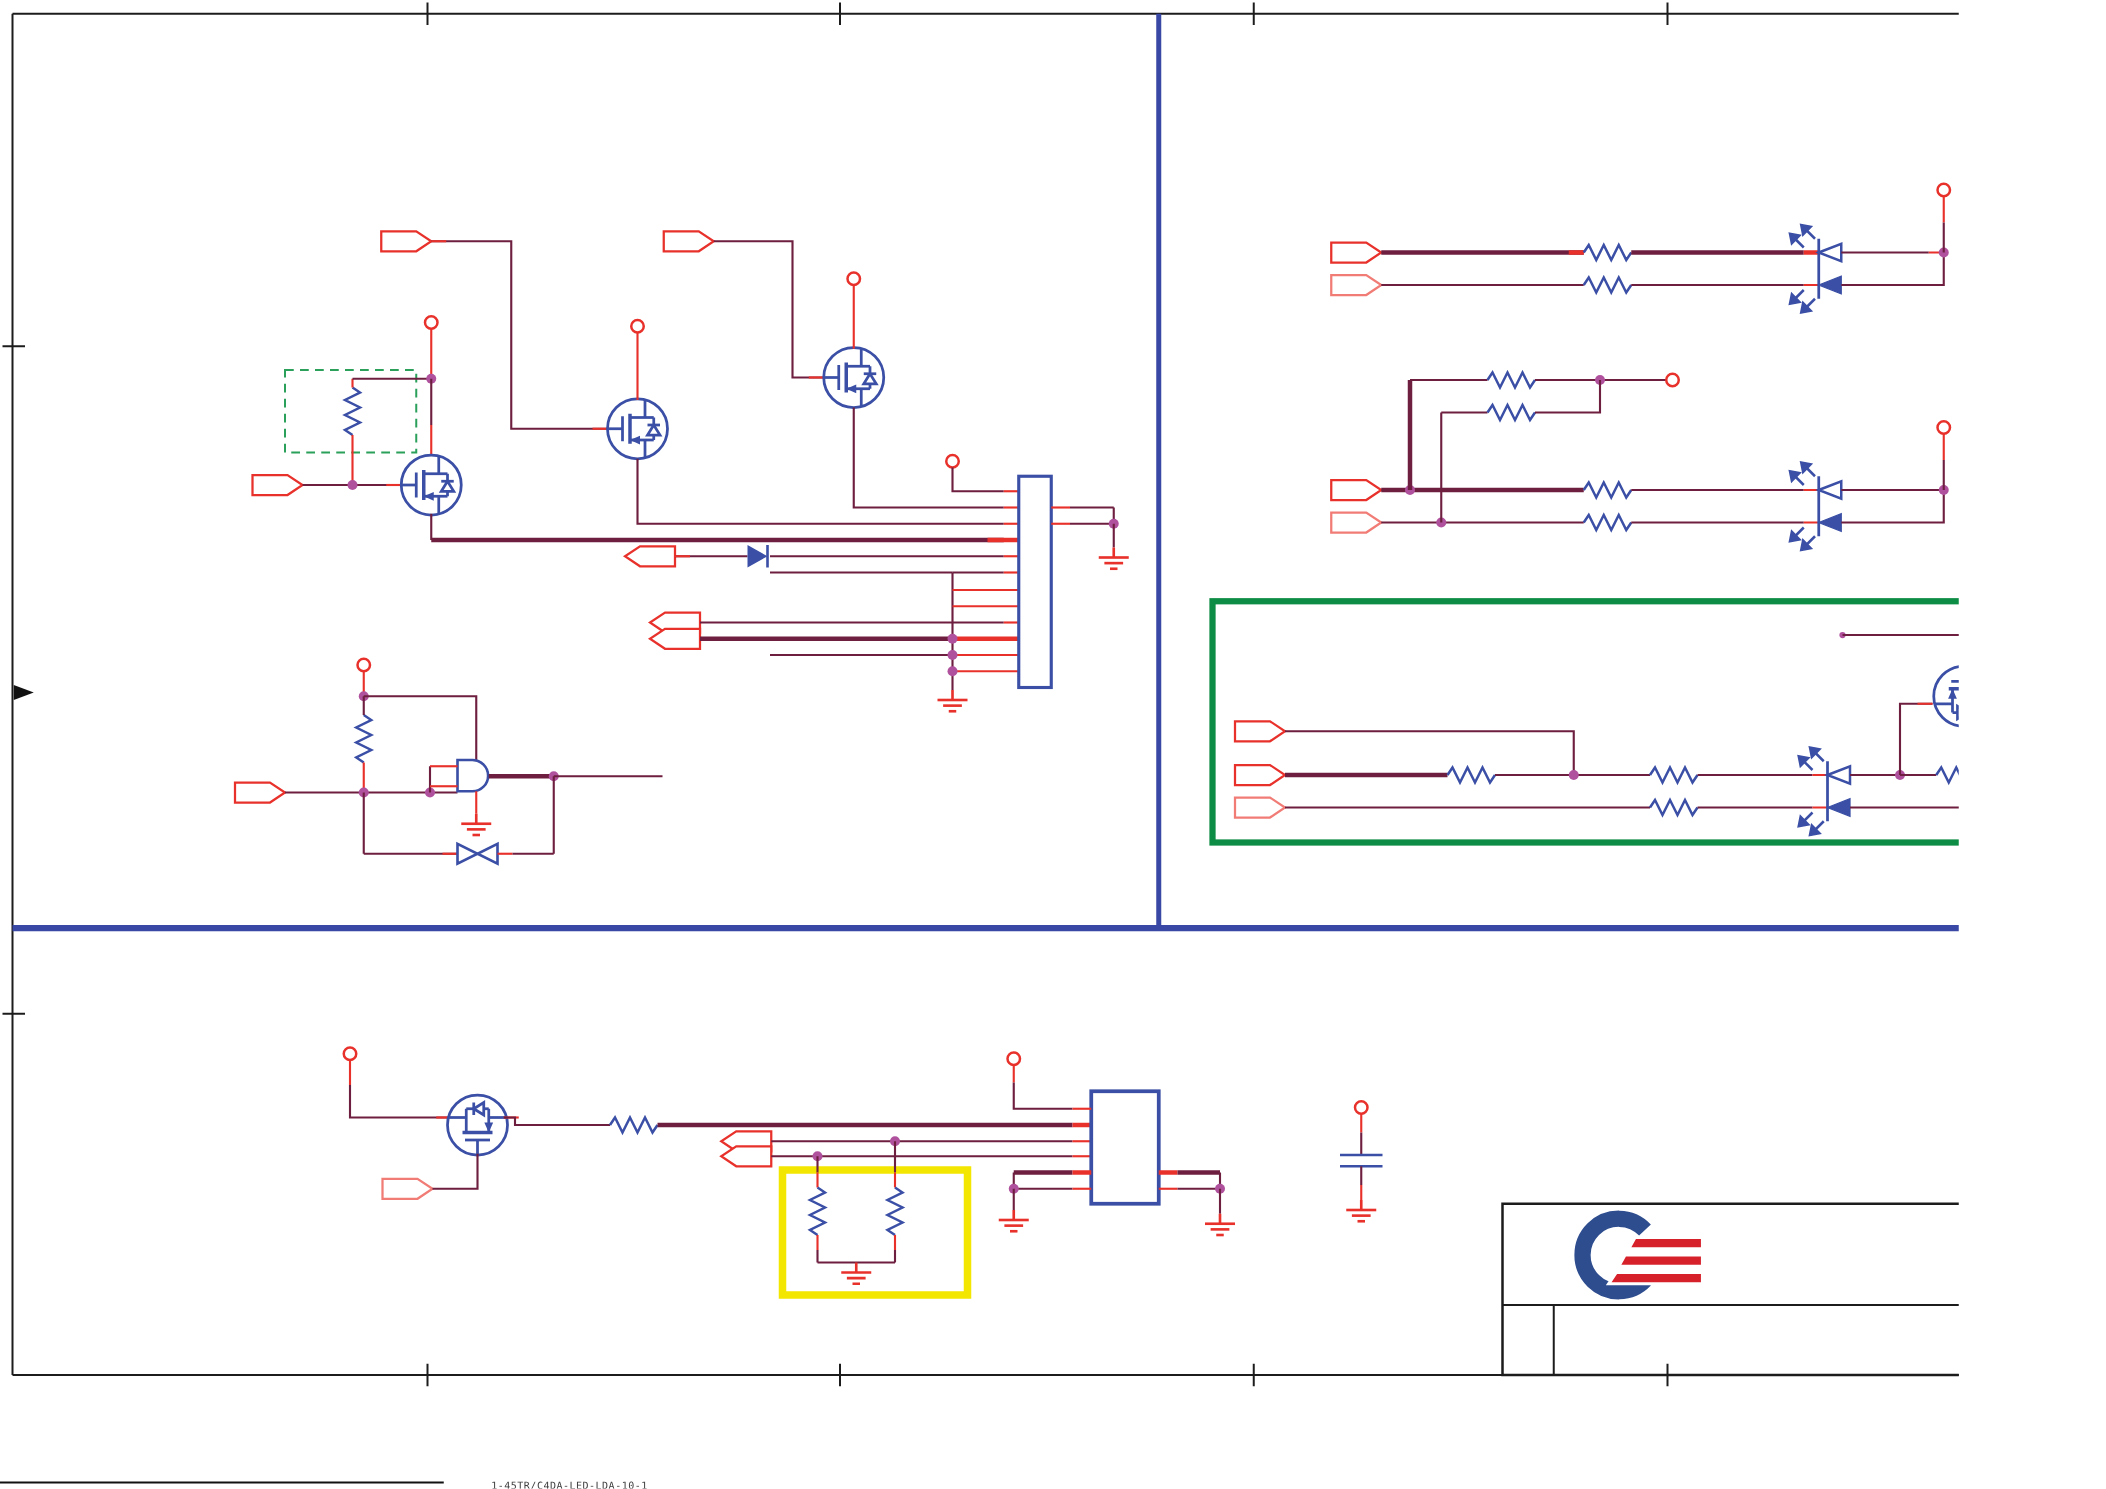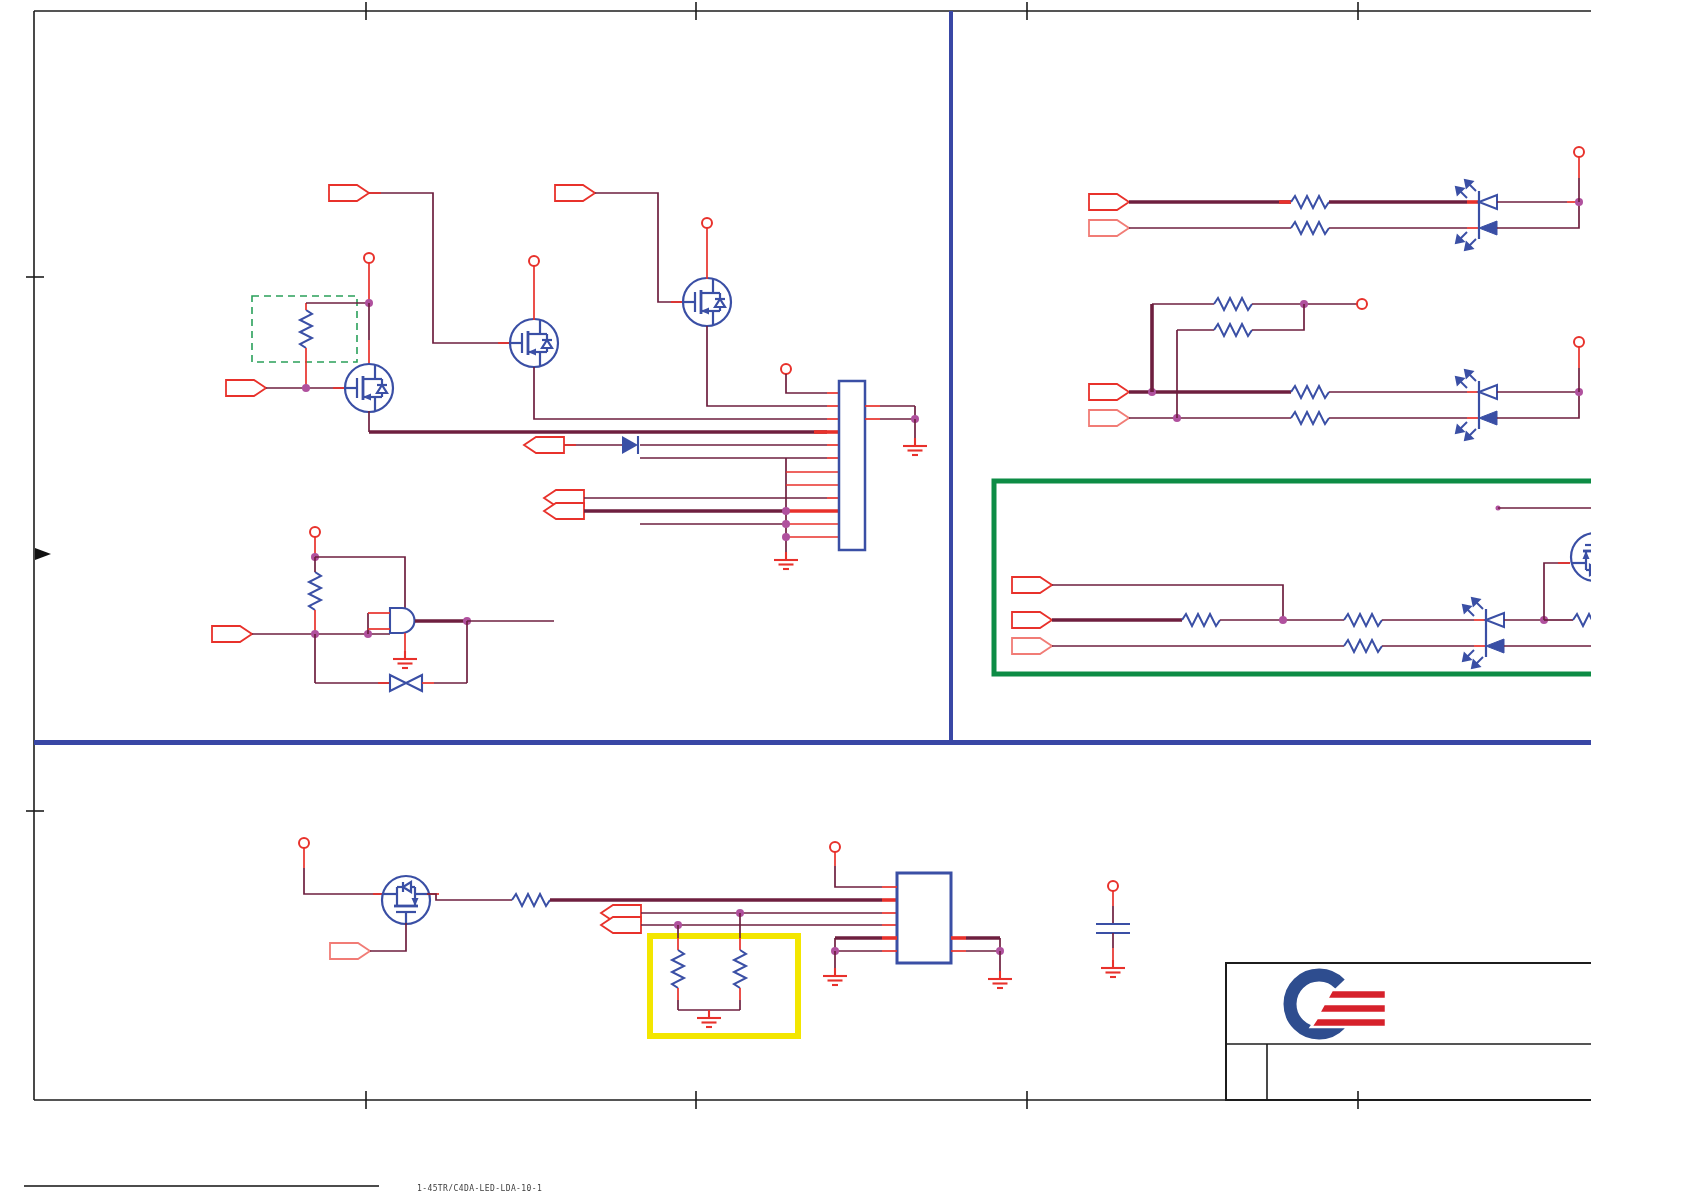--- a/index.html
+++ b/index.html
@@ -1,17 +1,17 @@
 <!DOCTYPE html>
 <html style="--wire: #6e1f3f; --red: #e8312b; --blue: #3a4fa5; --junction: #b0519e; --divider: #3947a5; --frame: #1c1c1c; --green: #0d8c45; --dgreen: #2aa05a; --yellow: #f3e600; --pink: #f17c76; --logoblue: #2e4d8f; --logored: #d6212b;"><head>
 <meta charset="utf-8">
 <style>
   html,body{margin:0;padding:0;background:#ffffff;}
   #page{position:relative;width:1567px;height:1191px;background:#fff;overflow:hidden;
-        font-family:"DejaVu Sans",sans-serif;margin-left:24px;}
+        font-family:"DejaVu Sans",sans-serif;}
   svg{display:block}
   .w  {stroke:var(--wire);stroke-width:1.7;fill:none;}
   .wt {stroke:var(--wire);stroke-width:3.6;fill:none;}
   .r  {stroke:var(--red);stroke-width:1.7;fill:none;}
   .rt {stroke:var(--red);stroke-width:3.6;fill:none;}
   .b  {stroke:var(--blue);stroke-width:2.1;fill:none;}
   .bf {fill:var(--blue);stroke:none;}
   .conn {stroke:var(--red);stroke-width:1.8;fill:#fff;}
   .connp{stroke:var(--pink);stroke-width:1.8;fill:#fff;}
   .dot{fill:var(--junction);stroke:none;}

